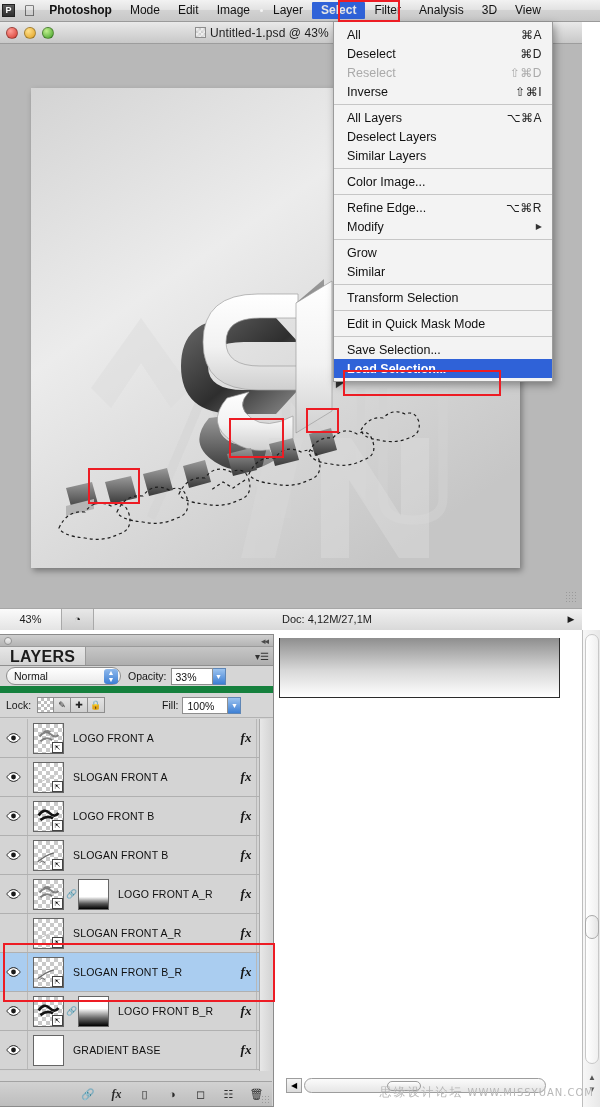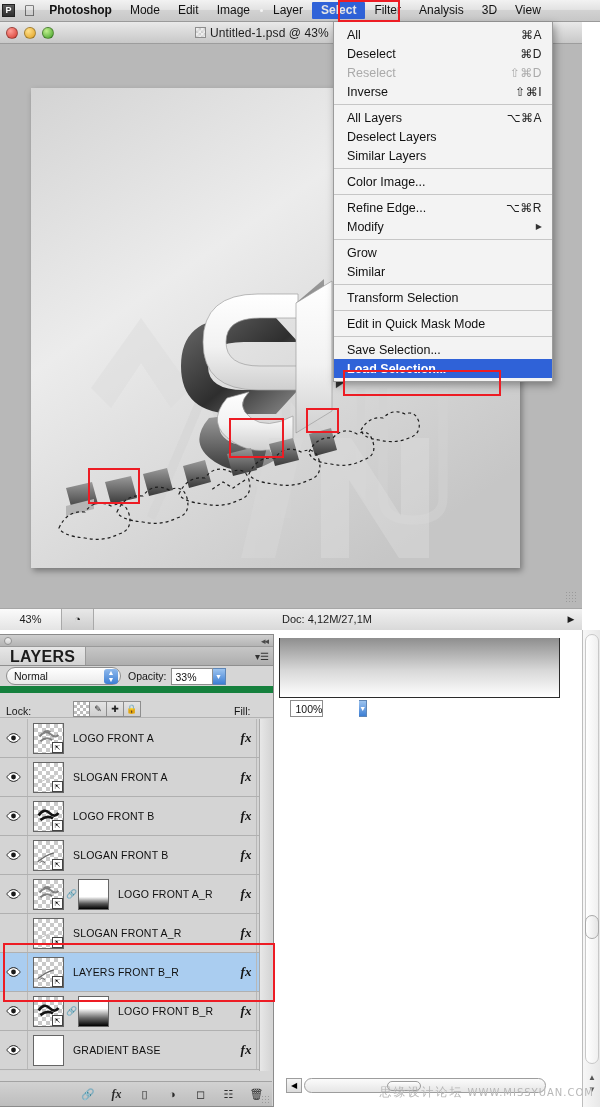--- a/index.html
+++ b/index.html
@@ -83,22 +83,22 @@
     padding-left:7px; color:#111; position:relative; }
   .combo .stepper { position:absolute; right:2px; top:1px; width:14px; height:15px;
     background:linear-gradient(to bottom,#8fb9ec,#3d7fd4); border-radius:3px; color:#fff;
     font-size:7px; text-align:center; line-height:7px; }
   .lbl { font-size:10.5px; color:#141414; margin-left:7px; }
   .numfield { width:42px; height:17px; background:#fff; border:1px solid #8e8e8e;
     font-size:10.5px; line-height:16px; text-align:left; padding-left:4px; color:#111; margin-left:4px;}
   .numarrow { width:13px;height:17px; background:linear-gradient(to bottom,#9cc3ef,#3d7fd4);
     border:1px solid #5f86b5; border-left:none; color:#fff; font-size:7px; text-align:center; line-height:16px;}
 
-  .lp-lock { height:25px; border-bottom:1px solid #b3b3b3; display:flex; align-items:flex-end;
-    padding:0 6px; background:#d6d6d6;gap:36px; }
+  .lp-lock { height:25px; border-bottom:1px solid #b3b3b3; display:flex; align-items:center;
+    padding:0 6px; background:#d6d6d6; }
   .lockbtn { width:17px; height:16px; background:linear-gradient(to bottom,#e4e4e4,#cfcfcf);
     border:1px solid #8e8e8e; border-left:none; font-size:9px; text-align:center; line-height:15px; color:#222;}
   .lockbtn:first-of-type { border-left:1px solid #8e8e8e; }
   .checkermini { background:
       linear-gradient(45deg,#bdbdbd 25%,transparent 25%,transparent 75%,#bdbdbd 75%),
       linear-gradient(45deg,#bdbdbd 25%,#fff 25%,#fff 75%,#bdbdbd 75%);
     background-size:6px 6px; background-position:0 0,3px 3px; }
 
   .lp-list { position:absolute; left:0; top:84px; width:272px; height:352px; overflow:hidden;
     background:#d4d4d4; }
@@ -482,21 +482,21 @@
               <circle cx="7.5" cy="5" r="2.4" fill="#1a1a1a"></circle>
             </svg>
           </div>
           <div class="thumb">
             <svg class="art" viewBox="0 0 30 30">
               <path d="M3 22 q8 -7 18 -10" fill="none" stroke="#6a6a6a" stroke-width="1.4"></path>
               <path d="M5 23 l3 -2 l3 2" fill="none" stroke="#6a6a6a" stroke-width="1.1"></path>
             </svg>
             <span class="so-badge">⇱</span>
           </div>
-          <div class="layer-name">LAYERS FRONT B_R</div>
+          <div class="layer-name">SLOGAN FRONT B_R</div>
           <div class="fx">fx</div>
           <div class="caret">▾</div>
         </div>
         <div class="layer-row">
           <div class="eye-cell">
             <svg width="15" height="10" viewBox="0 0 15 10">
               <path d="M7.5 0.6C3.6.6.8 5 .8 5s2.8 4.4 6.7 4.4S14.2 5 14.2 5 11.4.6 7.5.6z" fill="#fff" stroke="#1a1a1a" stroke-width="1"></path>
               <circle cx="7.5" cy="5" r="2.4" fill="#1a1a1a"></circle>
             </svg>
           </div>

